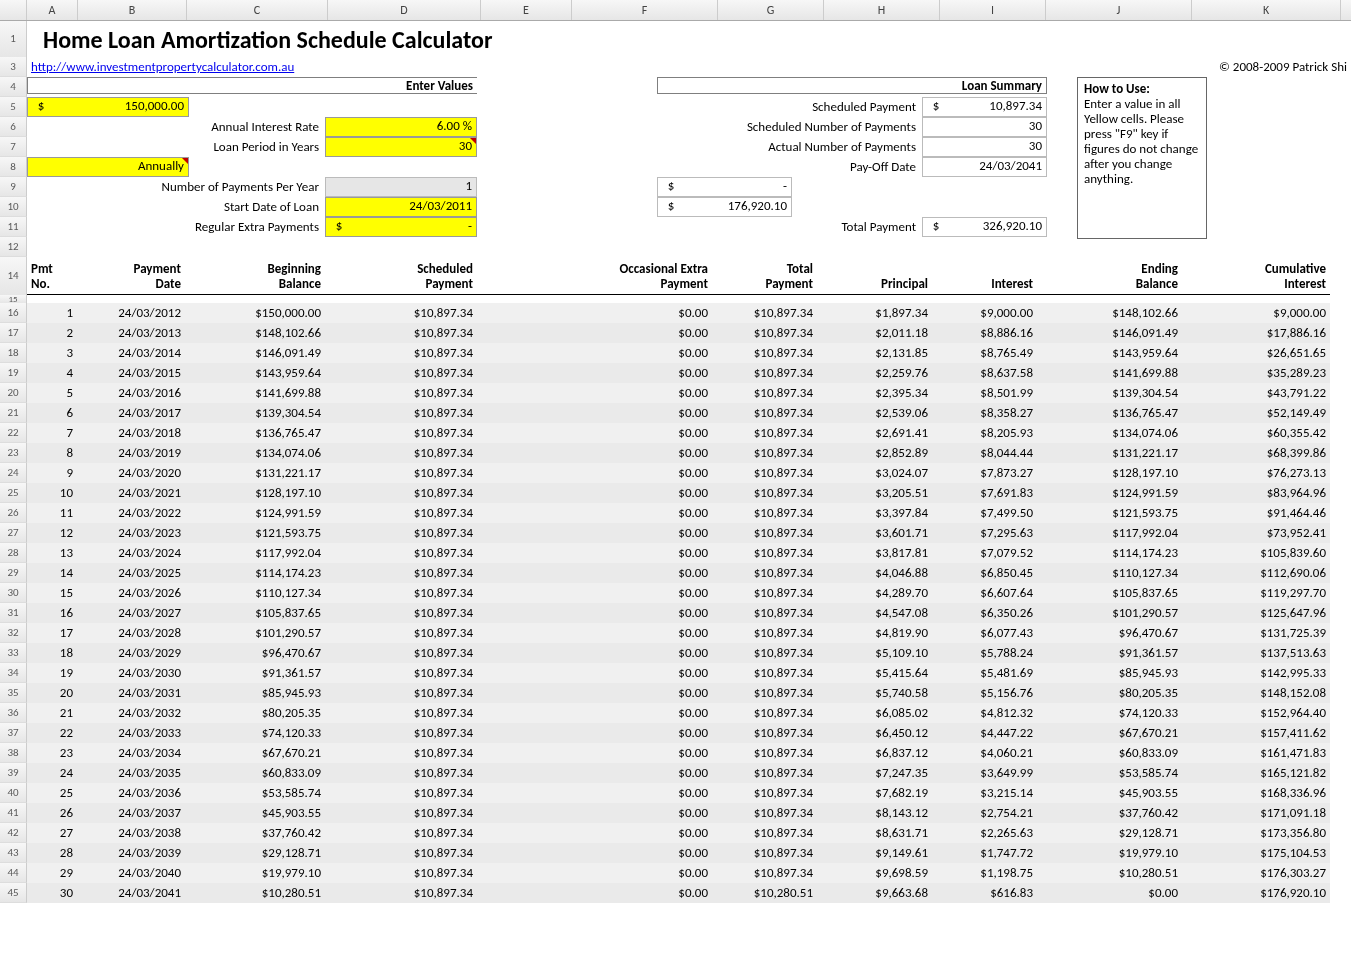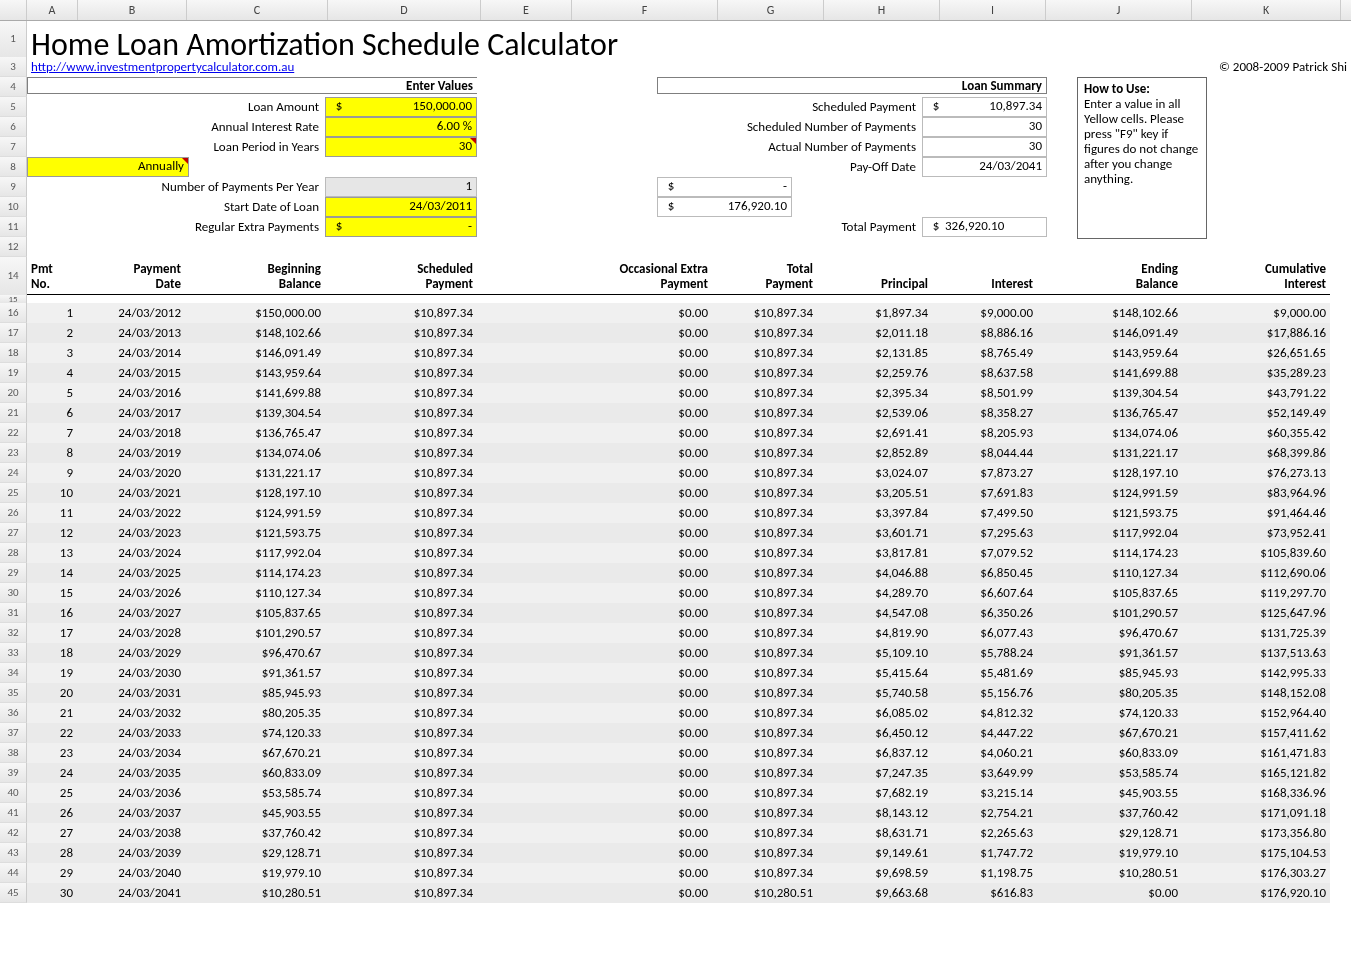--- a/index.html
+++ b/index.html
@@ -7,21 +7,21 @@
   
   .colhdrs{display:flex;height:20px;background:linear-gradient(#f7f7f7,#e6e6e6);border-bottom:1px solid #aaa;color:#444;font-size:12px}
   .rowhdr-space{width:26px;border-right:1px solid #ccc;background:linear-gradient(#f7f7f7,#e6e6e6);flex:none}
   .colhdr{border-right:1px solid #ccc;text-align:center;line-height:20px;flex:none}
   
   .row{display:flex;height:20px}
   .row .rh{width:26px;flex:none;border-right:1px solid #ccc;border-bottom:1px solid #ddd;background:linear-gradient(#f7f7f7,#e6e6e6);color:#5a5a5a;font-size:11px;text-align:center;line-height:20px}
   .cells{display:flex;flex:1;position:relative}
   .cell{flex:none;height:20px;line-height:20px;padding:0 4px;box-sizing:border-box;overflow:visible;white-space:nowrap}
   
-  .title{font-size:32px;font-weight:normal;padding:6px 4px;line-height:1.1}
+  .title{font-size:24px;font-weight:bold;padding:6px 16px;line-height:1.1}
   .link{color:#0000EE;text-decoration:underline}
   .copy{text-align:right;color:#000}
   
   .secHdr{font-weight:bold;text-align:right;border-bottom:1px solid #7f7f7f;padding:0 4px}
   
   .lbl{text-align:right;padding-right:6px}
   .inputCell{background:#ffff00;border:1px solid #999;text-align:right;padding:0 4px;font-size:13px}
   .inputCell.tri{position:relative}
   .inputCell.tri::after{content:"";position:absolute;top:0;right:0;border-top:6px solid #c00000;border-left:6px solid transparent}
   .readonly{background:#e6e6e6;border:1px solid #bbb;text-align:right;padding:0 4px}
@@ -97,21 +97,20 @@
         </div>
       </div>
     </div>
   </div>
 
   <div class="row">
     <div class="rh">5</div>
     <div class="cells">
       <div class="twoCol" style="width:100%">
         <div class="inputArea" style="display:flex">
-          <div class="cell lbl" style="width:298px">Loan Amount</div>
           <div class="inputCell" style="width:152px;display:flex">
             <span class="sym">$</span>
             <span style="flex:1;text-align:right">150,000.00</span>
           </div>
         </div>
         <div class="summaryArea" style="display:flex">
           <div class="cell lbl" style="width:265px">Scheduled Payment</div>
           <div class="sumVal" style="width:125px;display:flex">
             <span class="sym">$</span>
             <span style="flex:1;text-align:right">10,897.34</span>
@@ -236,21 +235,21 @@
           <div class="cell lbl" style="width:298px">Regular Extra Payments</div>
           <div class="inputCell" style="width:152px;display:flex">
             <span class="sym">$</span>
             <span style="flex:1;text-align:right">-</span>
           </div>
         </div>
         <div class="summaryArea" style="display:flex">
           <div class="cell lbl" style="width:265px">Total Payment</div>
           <div class="sumVal" style="width:125px;display:flex">
             <span class="sym">$</span>
-            <span style="flex:1;text-align:left">326,920.10</span>
+            <span style="flex:1;text-align:right">326,920.10</span>
           </div>
         </div>
         <div class="howArea"></div>
       </div>
     </div>
   </div>
 
   <div class="row">
     <div class="rh">12</div>
     <div class="cells"></div>

